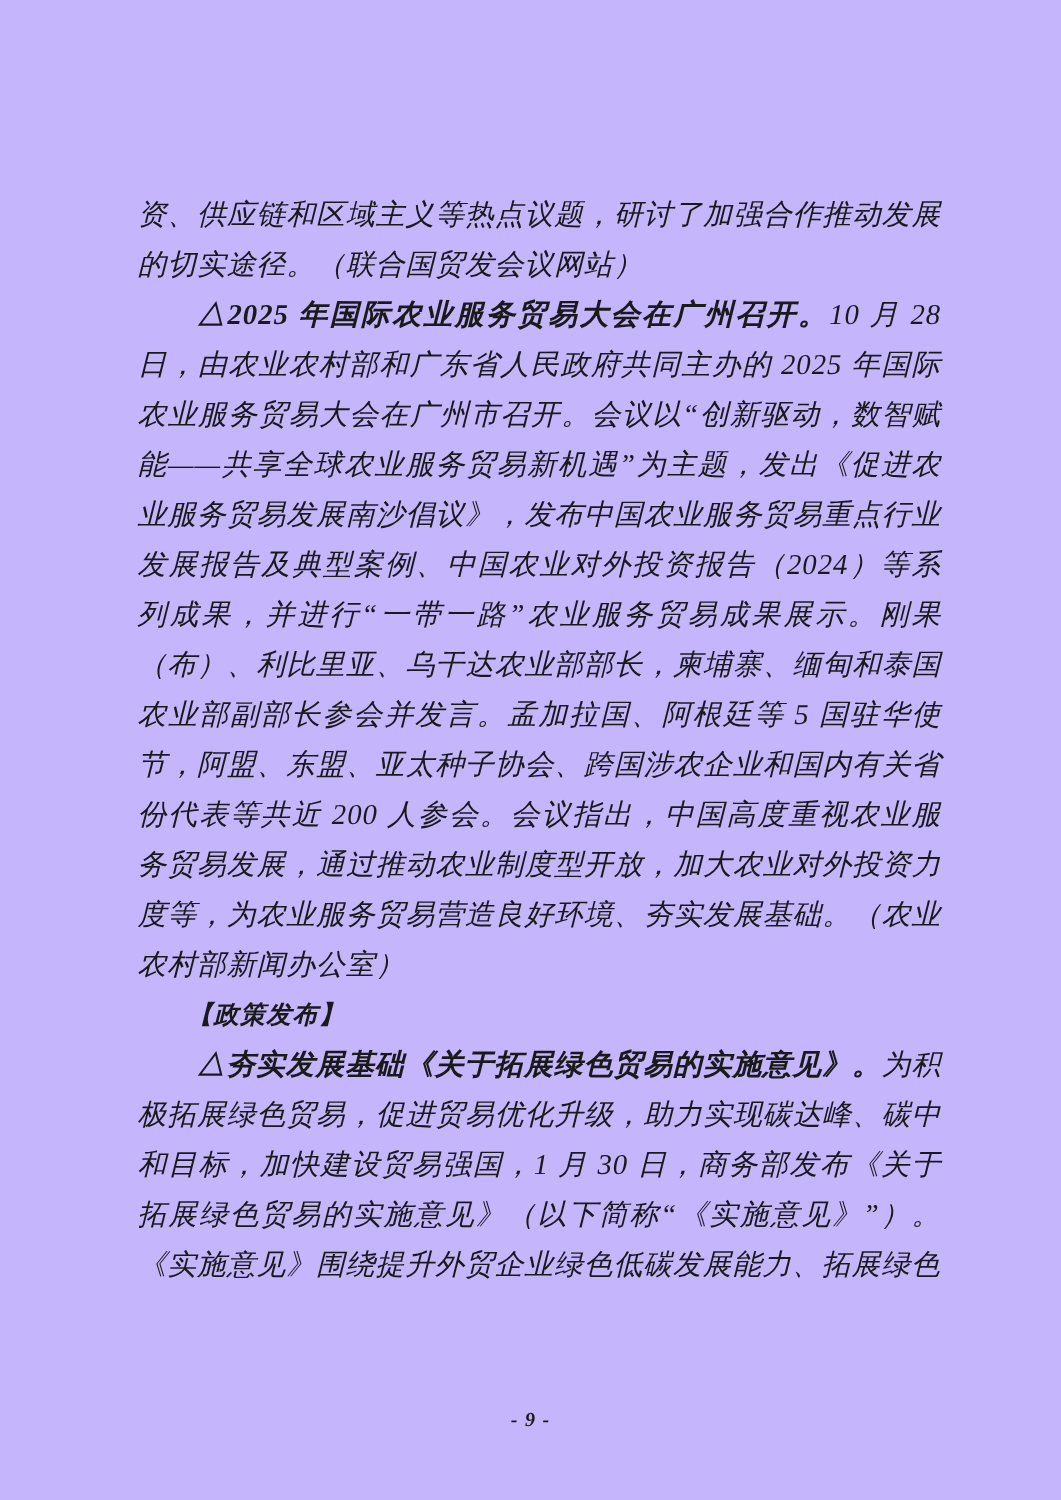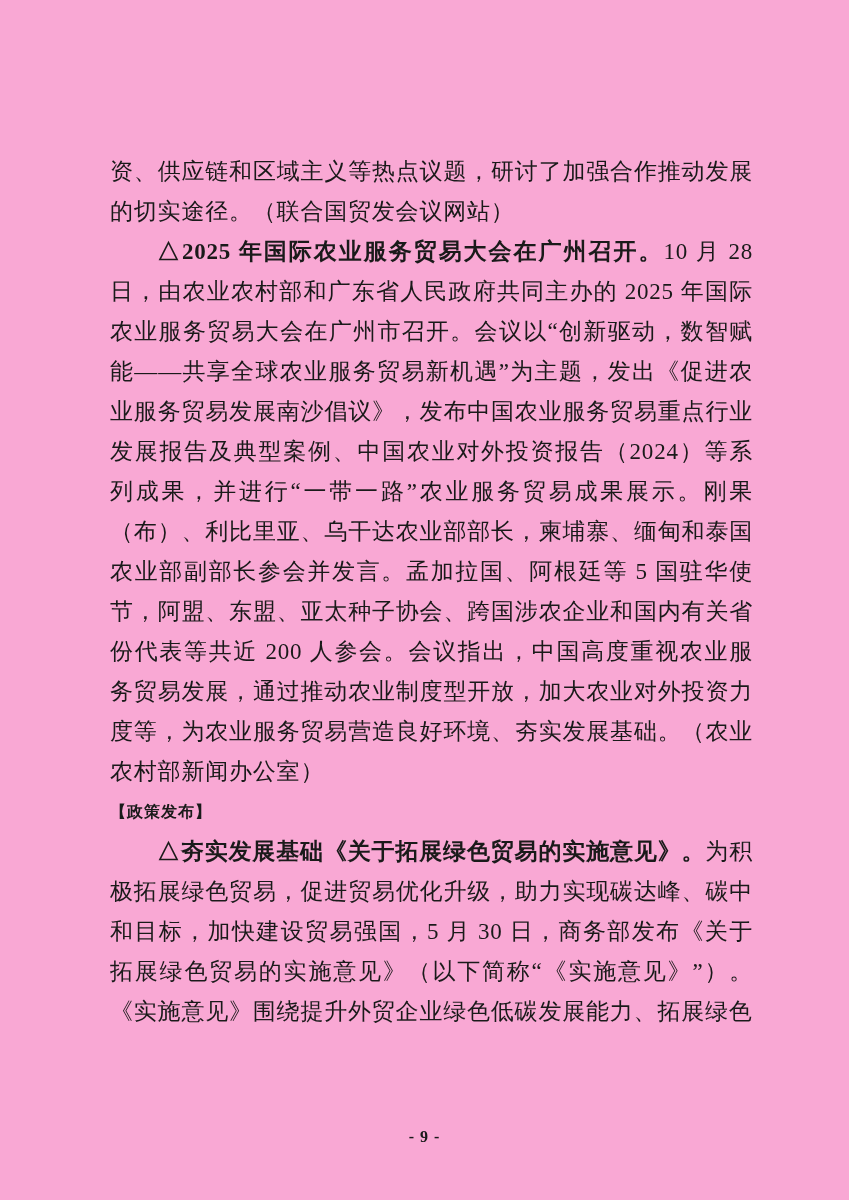--- a/index.html
+++ b/index.html
@@ -4,24 +4,25 @@
 <style>
   html, body {
     margin: 0;
     padding: 0;
     background: #ffffff;
   }
   .page {
     position: relative;
     width: 849px;
     height: 1200px;
-    background: #f9a8d4;
+    background: #c4b5fd;
     overflow: hidden;
     font-family: "Liberation Serif", serif;
     color: #1a1a1a;
+    font-style: italic;
   }
   .content {
     position: absolute;
     left: 110px;
     top: 152px;
     width: 643px;
   }
   .para {
     margin: 0;
     font-size: 23px;
@@ -30,23 +31,24 @@
     text-align: justify;
     text-justify: inter-character;
     word-break: break-all;
   }
   .para.indent {
     text-indent: 47px;
   }
   .para.section-header {
     font-family: "Liberation Sans", sans-serif;
     font-weight: bold;
-    font-size: 16px;
+    font-size: 20px;
     text-align: left;
     letter-spacing: 1px;
+    margin-left: 40px;
   }
   .seg-bold {
     font-weight: bold;
   }
   .footer {
     position: absolute;
     left: 0;
     right: 0;
     top: 1128px;
     text-align: center;
@@ -57,18 +59,18 @@
   }
 </style>
 </head>
 <body>
 
 <div class="page">
   <div class="content">
       <p class="para body"><span class="seg">资、供应链和区域主义等热点议题，研讨了加强合作推动发展的切实途径。（联合国贸发会议网站）</span></p>
       <p class="para body indent"><span class="seg seg-bold">△2025 年国际农业服务贸易大会在广州召开。</span><span class="seg">10 月 28 日，由农业农村部和广东省人民政府共同主办的 2025 年国际农业服务贸易大会在广州市召开。会议以“创新驱动，数智赋能——共享全球农业服务贸易新机遇”为主题，发出《促进农业服务贸易发展南沙倡议》，发布中国农业服务贸易重点行业发展报告及典型案例、中国农业对外投资报告（2024）等系列成果，并进行“一带一路”农业服务贸易成果展示。刚果（布）、利比里亚、乌干达农业部部长，柬埔寨、缅甸和泰国农业部副部长参会并发言。孟加拉国、阿根廷等 5 国驻华使节，阿盟、东盟、亚太种子协会、跨国涉农企业和国内有关省份代表等共近 200 人参会。会议指出，中国高度重视农业服务贸易发展，通过推动农业制度型开放，加大农业对外投资力度等，为农业服务贸易营造良好环境、夯实发展基础。（农业农村部新闻办公室）</span></p>
       <p class="para section-header"><span class="seg seg-bold">【政策发布】</span></p>
-      <p class="para body indent"><span class="seg seg-bold">△夯实发展基础《关于拓展绿色贸易的实施意见》。</span><span class="seg">为积极拓展绿色贸易，促进贸易优化升级，助力实现碳达峰、碳中和目标，加快建设贸易强国，5 月 30 日，商务部发布《关于拓展绿色贸易的实施意见》（以下简称“《实施意见》”）。《实施意见》围绕提升外贸企业绿色低碳发展能力、拓展绿色</span></p>
+      <p class="para body indent"><span class="seg seg-bold">△夯实发展基础《关于拓展绿色贸易的实施意见》。</span><span class="seg">为积极拓展绿色贸易，促进贸易优化升级，助力实现碳达峰、碳中和目标，加快建设贸易强国，1 月 30 日，商务部发布《关于拓展绿色贸易的实施意见》（以下简称“《实施意见》”）。《实施意见》围绕提升外贸企业绿色低碳发展能力、拓展绿色</span></p>
     </div>
   <div class="footer">
     <span>- 9 -</span>
   </div>
 </div>
 
 </body></html>

